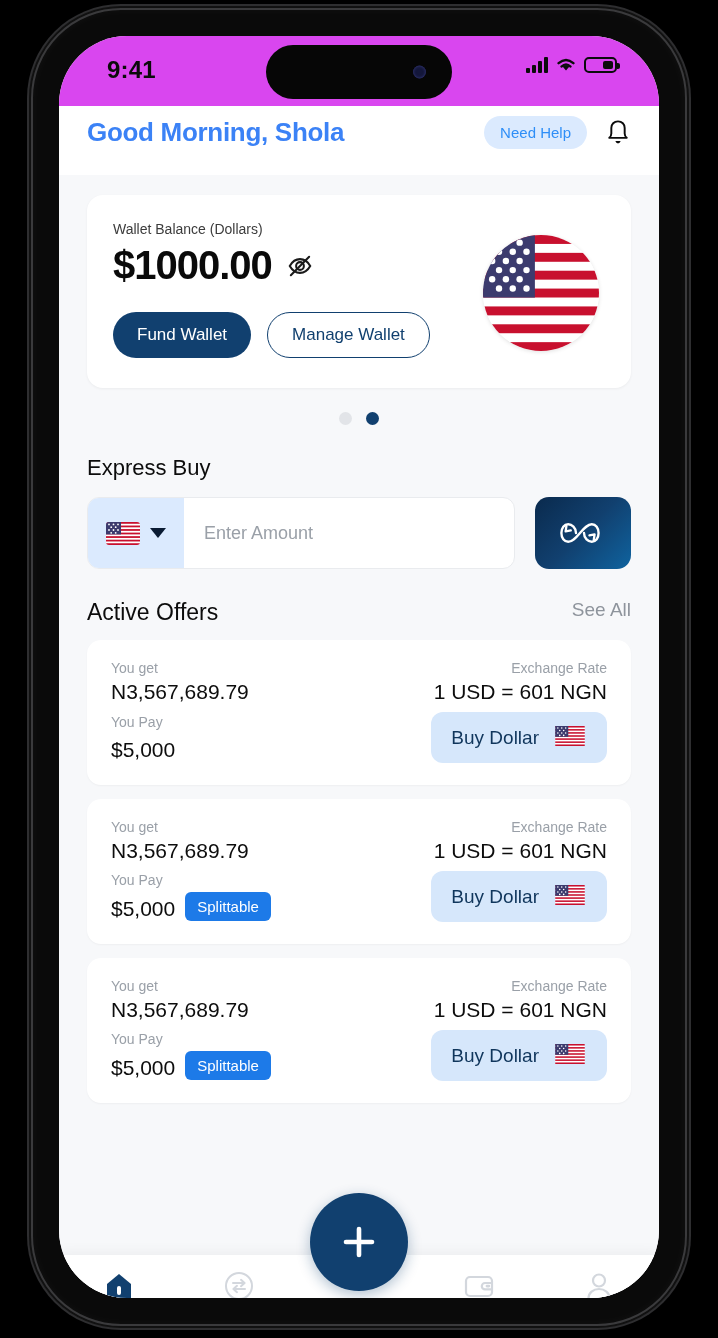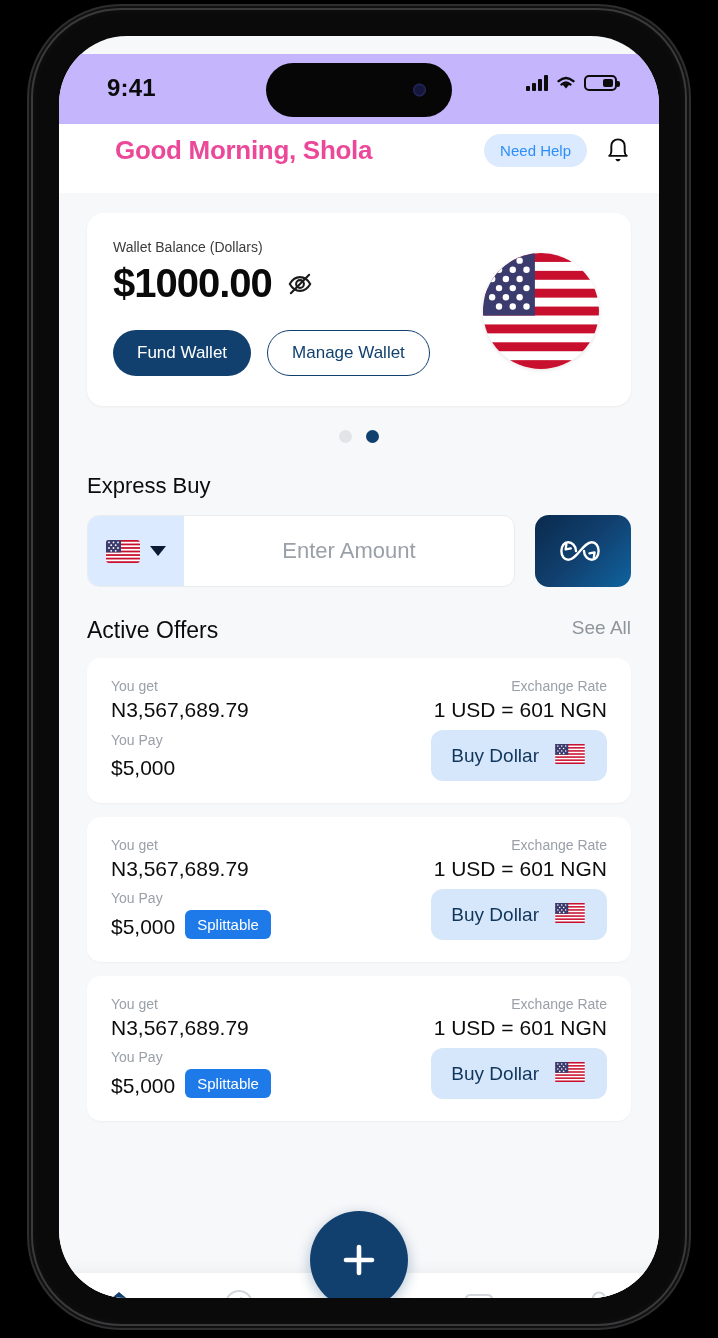--- a/index.html
+++ b/index.html
@@ -40,22 +40,21 @@
     height: 1262px;
     background: #f7f8fa;
     border-radius: 68px;
     overflow: hidden;
   }
 
   
   .status-bar {
     height: 70px;
     position: relative;
-    background: #c4b5fd;
-    margin-top: 18px;
+    background: #d946ef;
   }
   .status-time {
     position: absolute;
     left: 48px;
     top: 20px;
     font-size: 24px;
     font-weight: bold;
     letter-spacing: .2px;
     color: #0b0b0b;
   }
@@ -112,23 +111,22 @@
   .app-header {
     background: #ffffff;
     padding: 10px 28px 26px 28px;
     display: flex;
     align-items: center;
     justify-content: space-between;
   }
   .greeting {
     font-size: 26px;
     font-weight: bold;
-    color: #ec4899;
+    color: #3b82f6;
     letter-spacing: -.3px;
-    margin-left: 28px;
   }
   .header-right { display: flex; align-items: center; gap: 18px; }
   .need-help-pill {
     background: #dbeafe;
     color: #2e8ef7;
     font-size: 15px;
     padding: 8px 16px;
     border-radius: 20px;
     white-space: nowrap;
   }
@@ -241,26 +239,25 @@
   .caret-down {
     width: 0; height: 0;
     border-left: 8px solid transparent;
     border-right: 8px solid transparent;
     border-top: 10px solid #0a1b33;
   }
   .amount-input {
     flex: 1;
     border: none;
     outline: none;
-    font-size: 22px;
+    font-size: 18px;
     color: #15803d;
     padding: 0 20px;
     font-family: inherit;
     background: transparent;
-    text-align: center;
   }
   .amount-input::placeholder { color: #9aa0a8; }
   .swap-btn {
     width: 96px;
     height: 72px;
     border-radius: 14px;
     background: linear-gradient(135deg, #0a2a4d 0%, #11406f 50%, #0f639f 100%);
     display: flex;
     align-items: center;
     justify-content: center;

